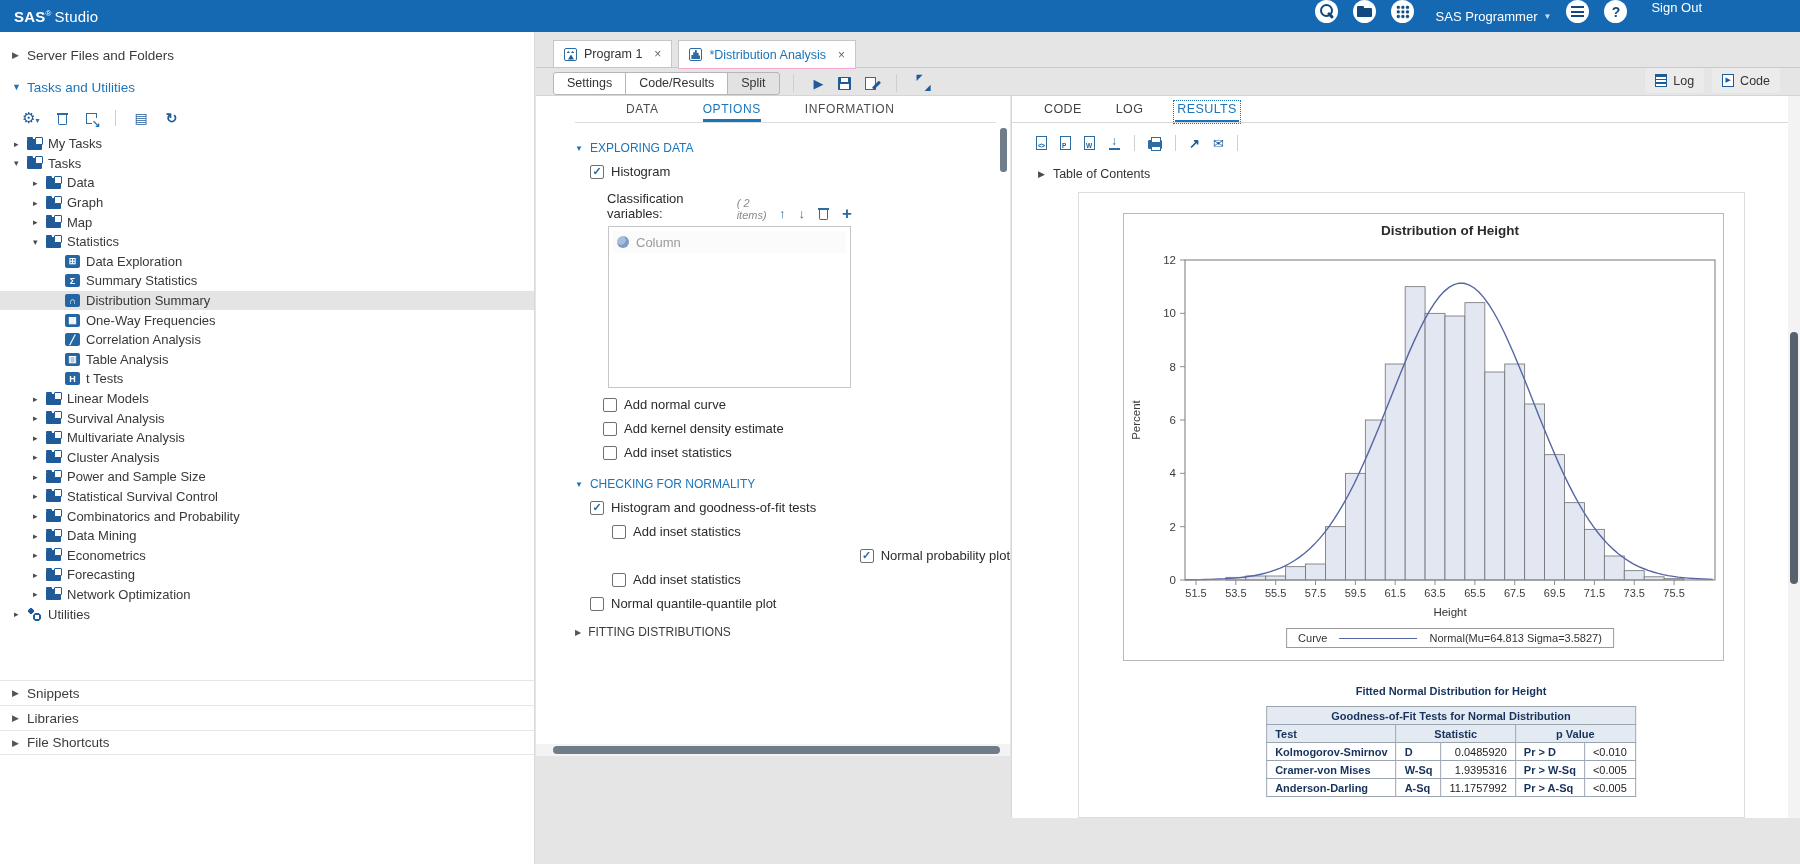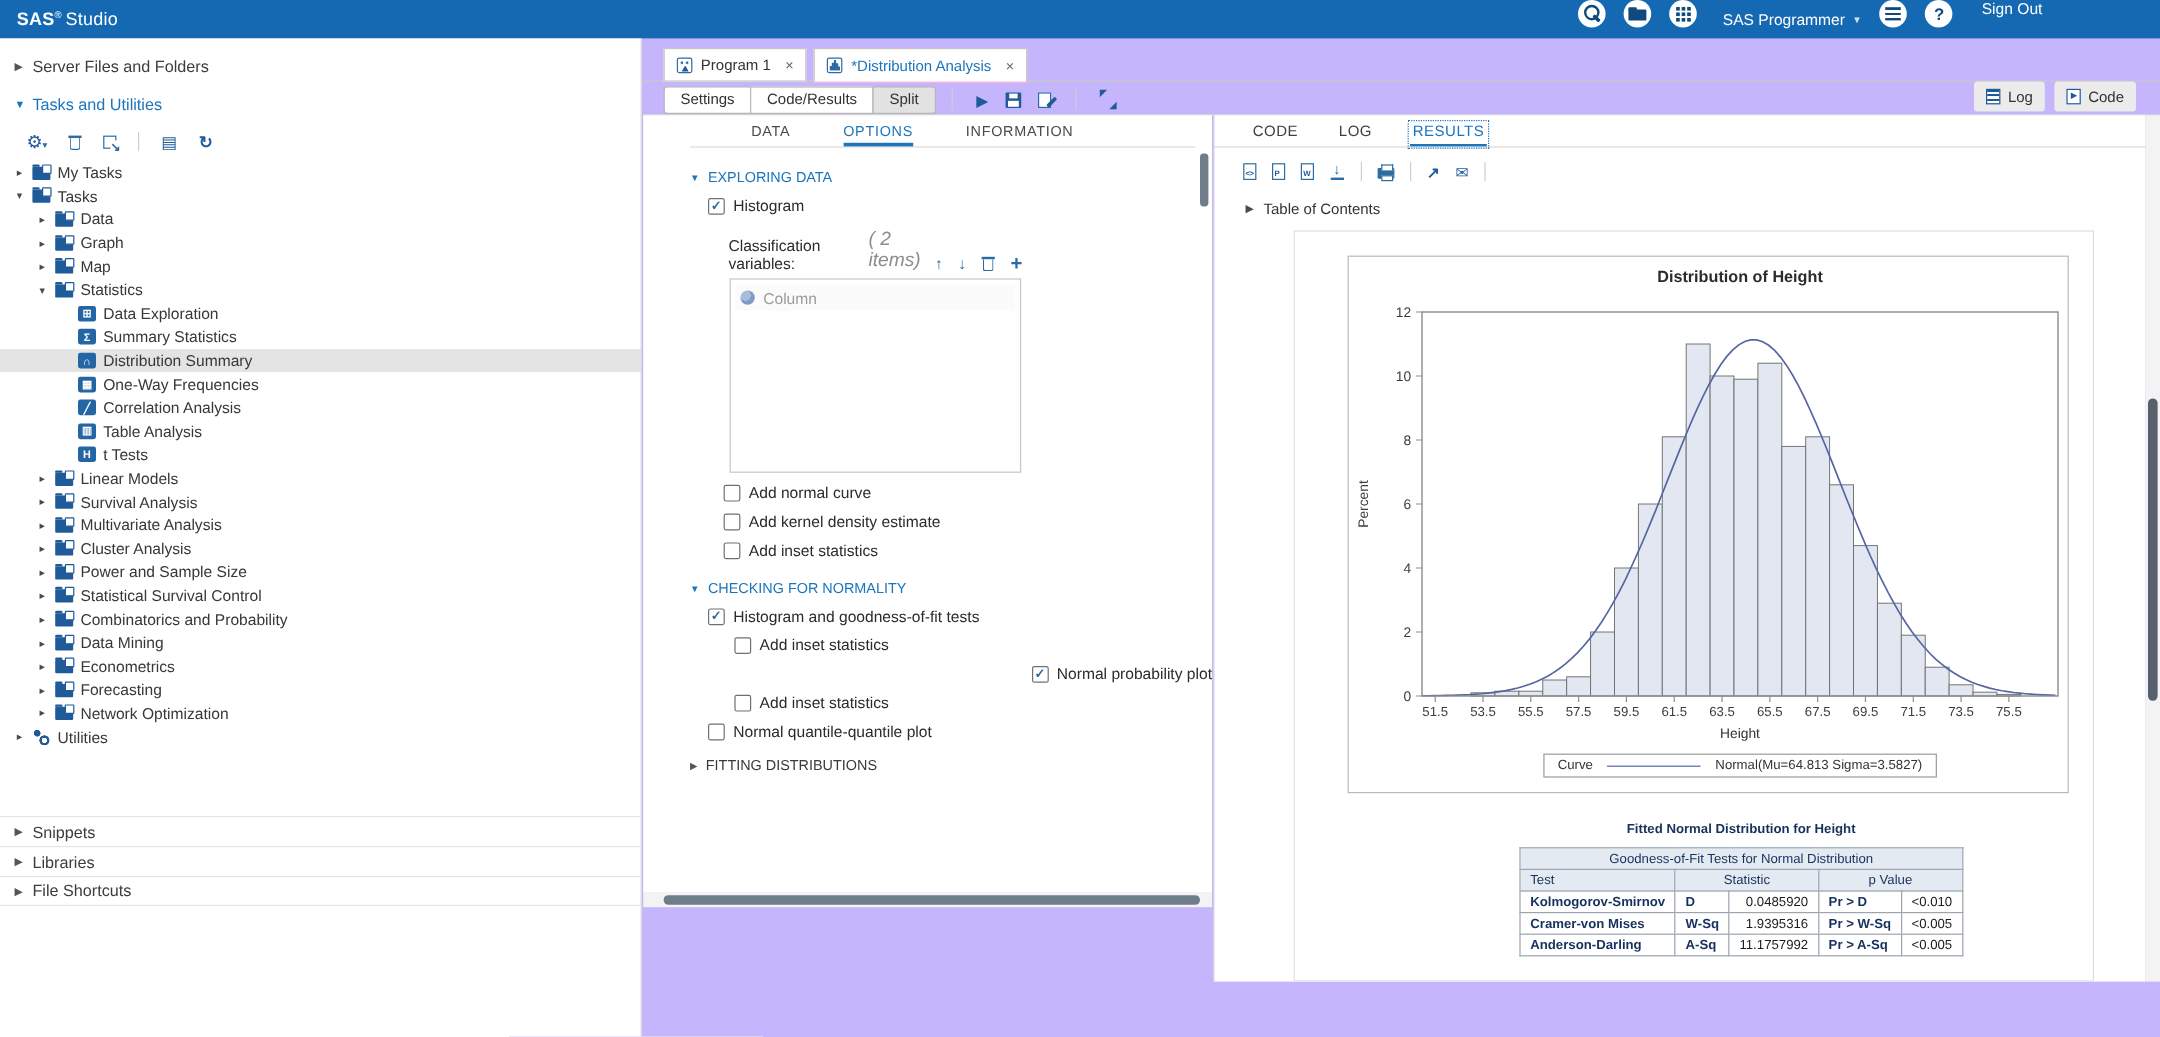--- a/index.html
+++ b/index.html
@@ -1,18 +1,18 @@
 <!DOCTYPE html>
 <html><head>
 <meta charset="utf-8">
 <style>
   *{margin:0;padding:0;box-sizing:border-box}
   html,body{background:#fff}
   body{font-family:"Liberation Sans",sans-serif;color:#333}
-  #app{position:relative;width:1800px;height:864px;background:#c4b5fd;overflow:hidden}
+  #app{position:relative;width:1800px;height:864px;background:#e5e5e5;overflow:hidden}
 
   
   .topbar{position:absolute;left:0;top:0;width:1800px;height:32px;background:#1569b3;color:#fff;display:flex;align-items:center}
   .brand{margin-left:14px;font-size:15px;letter-spacing:.2px}
   .brand b{font-weight:bold}
   .brand sup{font-size:8px;margin-right:3px}
   .tbright{position:absolute;right:98px;top:0;height:32px;display:flex;}
   .circ{position:relative;width:23px;height:23px;border-radius:50%;background:#fff;margin-left:15px;cursor:pointer;flex:none}
   .ci-search::before{content:"";position:absolute;left:5px;top:4px;width:9px;height:9px;border:2px solid #11497e;border-radius:50%}
   .ci-search::after{content:"";position:absolute;left:14px;top:12px;width:2.5px;height:7px;background:#11497e;transform:rotate(-45deg);border-radius:1px}
@@ -109,21 +109,21 @@
   .optwrap{padding-left:39px;padding-top:4px;font-size:13px}
   .osec{display:flex;align-items:center;gap:7px;font-size:12px;color:#1b75bb;margin-top:14px;cursor:pointer}
   .osec .ar{font-size:8px}
   .osec.dark{color:#3a3a3a}
   .osec.dark .ar{color:#555}
   .optrow{display:flex;align-items:center;gap:7px;color:#2b2b2b;margin-top:9px;cursor:pointer}
   .cb{width:14px;height:14px;border:1px solid #707070;border-radius:2px;background:#fff;display:inline-flex;align-items:center;justify-content:center;flex:none}
   .cb.on::after{content:"✓";font-size:11px;font-weight:bold;color:#2d6ca2;margin-top:-1px}
   .clsrow{display:flex;align-items:flex-end;margin:12px 0 0 32px;width:245px}
   .clslabel{font-size:13px;color:#2b2b2b}
-  .clscount{font-size:16px;font-style:italic;color:#8c8c8c;margin-left:4px}
+  .clscount{font-size:11px;font-style:italic;color:#8c8c8c;margin-left:4px}
   .clsicons{margin-left:auto;display:flex;align-items:center;gap:13px;color:#2d6ca2}
   .ud{font-size:13px;font-weight:bold;color:#2d6ca2;cursor:pointer}
   .i-plus{font-size:17px;font-weight:bold;color:#2d6ca2;line-height:12px;cursor:pointer}
   .colbox{border:1px solid #c6c6c6;width:243px;height:162px;margin:5px 0 0 33px;background:#fff;padding:4px;cursor:default}
   .colrow{display:flex;align-items:center;gap:7px;height:22px;padding-left:4px;color:#9b9b9b;font-size:13px;background:#fbfbfb}
   .i-col{width:12px;height:12px;border-radius:50%;background:radial-gradient(circle at 35% 35%,#a9bdda 40%,#7d9cc7 41%);flex:none}
 
   
   .respane{position:absolute;left:1012px;top:96px;width:776px;height:722px;background:#fff}
   .rtabs{display:flex;gap:30px;padding-left:30px;height:27px;align-items:flex-end;border-bottom:1px solid #d9d9d9}
@@ -148,21 +148,21 @@
   .chartbox{position:absolute;left:44px;top:20px;width:601px;height:448px;border:1px solid #b9b9b9;background:#fff}
   .charttitle{position:absolute;left:61px;top:9px;width:530px;text-align:center;font-size:13.5px;font-weight:bold;color:#2b2b2b}
   .chartsvg{position:absolute;left:0;top:28px}
   .xaxistitle{position:absolute;left:61px;top:392px;width:530px;text-align:center;font-size:11.5px;color:#333}
   .legend{position:absolute;left:326px;top:414px;transform:translateX(-50%);border:1px solid #9a9a9a;display:flex;align-items:center;gap:12px;padding:3px 11px;font-size:11px;color:#333;background:#fff;white-space:nowrap}
   .legline{width:78px;height:0;border-top:1.6px solid #5566a3}
   .fitwrap{position:absolute;left:372px;top:492px;transform:translateX(-50%);text-align:center}
   .fithead{font-size:11px;font-weight:bold;color:#16325c;margin-bottom:9px;white-space:nowrap}
   .goftable{border-collapse:collapse;font-size:11px;color:#16325c;background:#fff}
   .goftable th,.goftable td{border:1px solid #9aa5b1;padding:2.5px 8px;white-space:nowrap}
-  .goftable th{background:#e4eaf2;font-weight:normal}
+  .goftable th{background:#e4eaf2;font-weight:bold}
   .goftable td.rowhead{font-weight:bold;text-align:left}
   .goftable td.slab{font-weight:bold;text-align:left}
   .goftable td.num{text-align:right;color:#1c1c1c}
   .goftable td.plab{font-weight:bold;text-align:left}
 </style>
 </head>
 <body>
 
 <div id="app">
 

